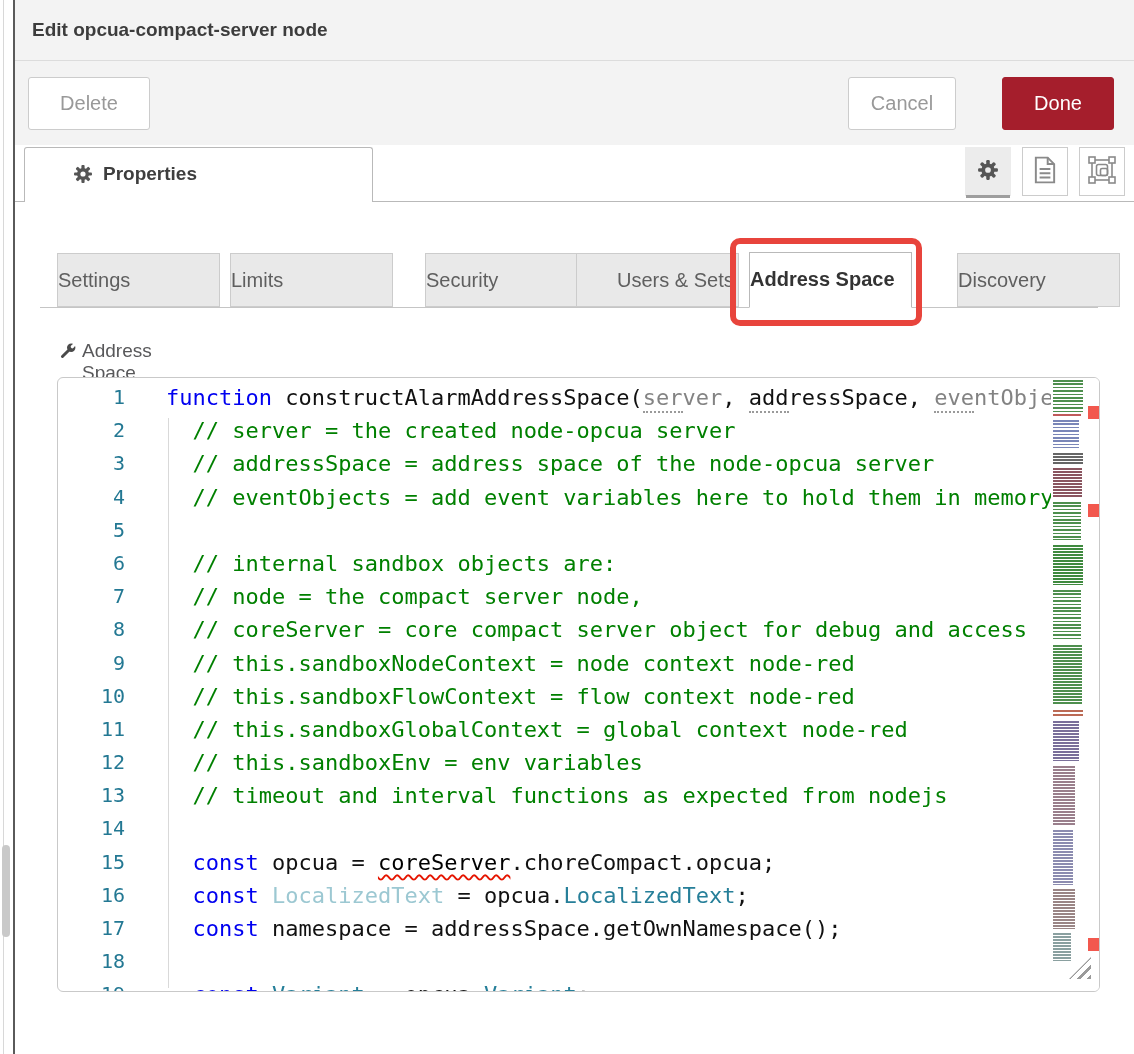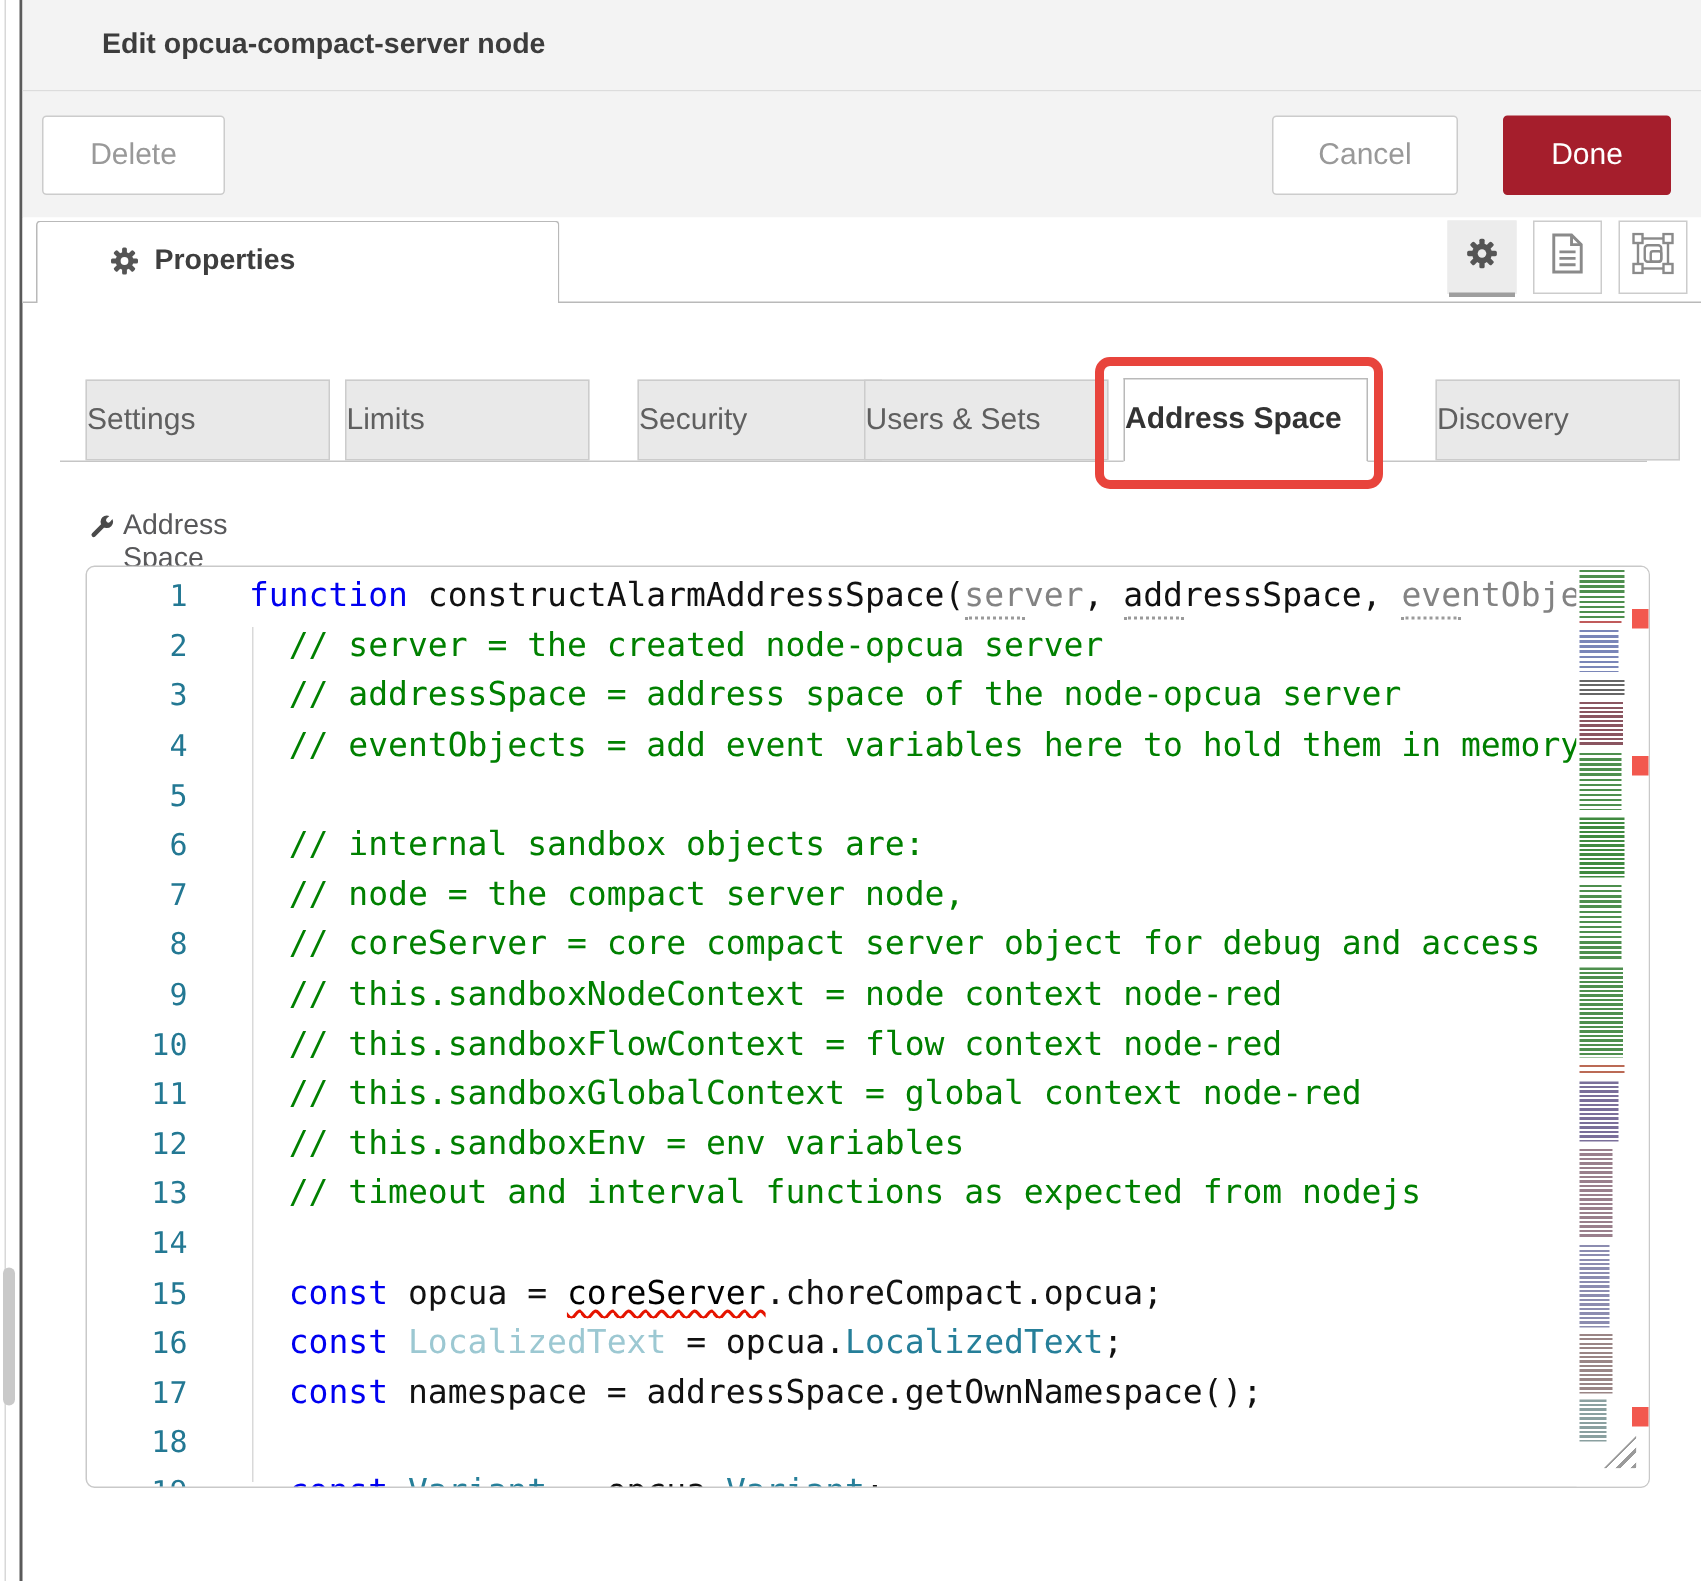--- a/index.html
+++ b/index.html
@@ -6,26 +6,26 @@
   #app{position:relative;width:1134px;height:1054px;background:#fff;overflow:hidden;
        font-family:"Liberation Sans",sans-serif;}
   
   .page-gutter{position:absolute;left:0;top:0;width:13px;height:1054px;background:#fff;}
   .page-gutter-line{position:absolute;left:3px;top:0;width:1px;height:1054px;background:#d8d8d8;}
   .page-scroll-thumb{position:absolute;left:2px;top:845px;width:8px;height:92px;background:#c9c9c9;border-radius:4px;}
   
   .dialog{position:absolute;left:13px;top:0;width:1121px;height:1054px;background:#fff;
           border-left:2px solid #5a5a5a;box-sizing:border-box;}
   .hdr{position:absolute;left:0;top:0;right:0;height:61px;background:#f3f3f3;border-bottom:1px solid #dcdcdc;box-sizing:border-box;}
-  .hdr-title{position:absolute;left:17px;top:19px;font-size:19px;font-weight:bold;color:#3c3c3c;margin-left:36px;}
+  .hdr-title{position:absolute;left:17px;top:19px;font-size:19px;font-weight:bold;color:#3c3c3c;}
   .btnrow{position:absolute;left:0;top:61px;right:0;height:84px;background:#f3f3f3;}
   .btn{position:absolute;top:16px;height:53px;box-sizing:border-box;border:1px solid #ccc;border-radius:3px;
        background:#fff;color:#999;font-size:20px;text-align:center;line-height:51px;cursor:pointer;}
   .btn-delete{left:13px;width:122px;}
-  .btn-cancel{left:833px;width:124px;}
+  .btn-cancel{left:833px;width:108px;}
   .btn-done{left:987px;width:112px;background:#a51e2c;border-color:#a51e2c;color:#fff;}
   
   .propsrow{position:absolute;left:0;top:145px;right:0;height:57px;background:#fff;padding-left:34px;}
   .propsrow-border{position:absolute;left:0;bottom:0;right:0;height:1px;background:#b9b9b9;}
   .props-tab{position:absolute;left:9px;top:2px;width:349px;height:55px;background:#fff;
              border:1px solid #b9b9b9;border-bottom:none;border-radius:3px 3px 0 0;box-sizing:border-box;z-index:2;}
   .props-tab .glabel{position:absolute;left:78px;top:15px;font-size:19px;font-weight:bold;color:#3e3e3e;}
   .props-tab .gico{position:absolute;left:48px;top:16px;}
   .mini-btn{position:absolute;top:2px;width:46px;height:49px;background:#fff;border:1px solid #ccc;
             box-sizing:border-box;display:flex;align-items:center;justify-content:center;cursor:pointer;}
@@ -145,21 +145,21 @@
             <rect x="12.5" y="12.5" width="7" height="7" rx="1.5" fill="none" stroke="#8a8a8a" stroke-width="1.6"></rect>
           </svg>
         </span>
       </div>
     </div>
 
     <div class="subtabs">
         <div class="subtab" style="left: 17px;">Settings</div>
         <div class="subtab" style="left: 190px;">Limits</div>
         <div class="subtab" style="left: 363px; margin-left: 22px;">Security</div>
-        <div class="subtab" style="left: 536px;">Users &amp; Sets</div>
+        <div class="subtab" style="left: 536px; padding-left: 40px;">Users &amp; Sets</div>
         <div class="subtab active" style="left: 709px;">Address Space</div>
         <div class="subtab" style="left: 917px;">Discovery</div>
       </div>
     <div class="hl-box"></div>
 
     <div class="seclabel">
       <span class="wico">
         <svg width="21" height="21" viewBox="0 0 20 20">
           <g transform="rotate(45 10 10)">
             <circle cx="10" cy="5" r="4" fill="#4a4a4a"></circle>

